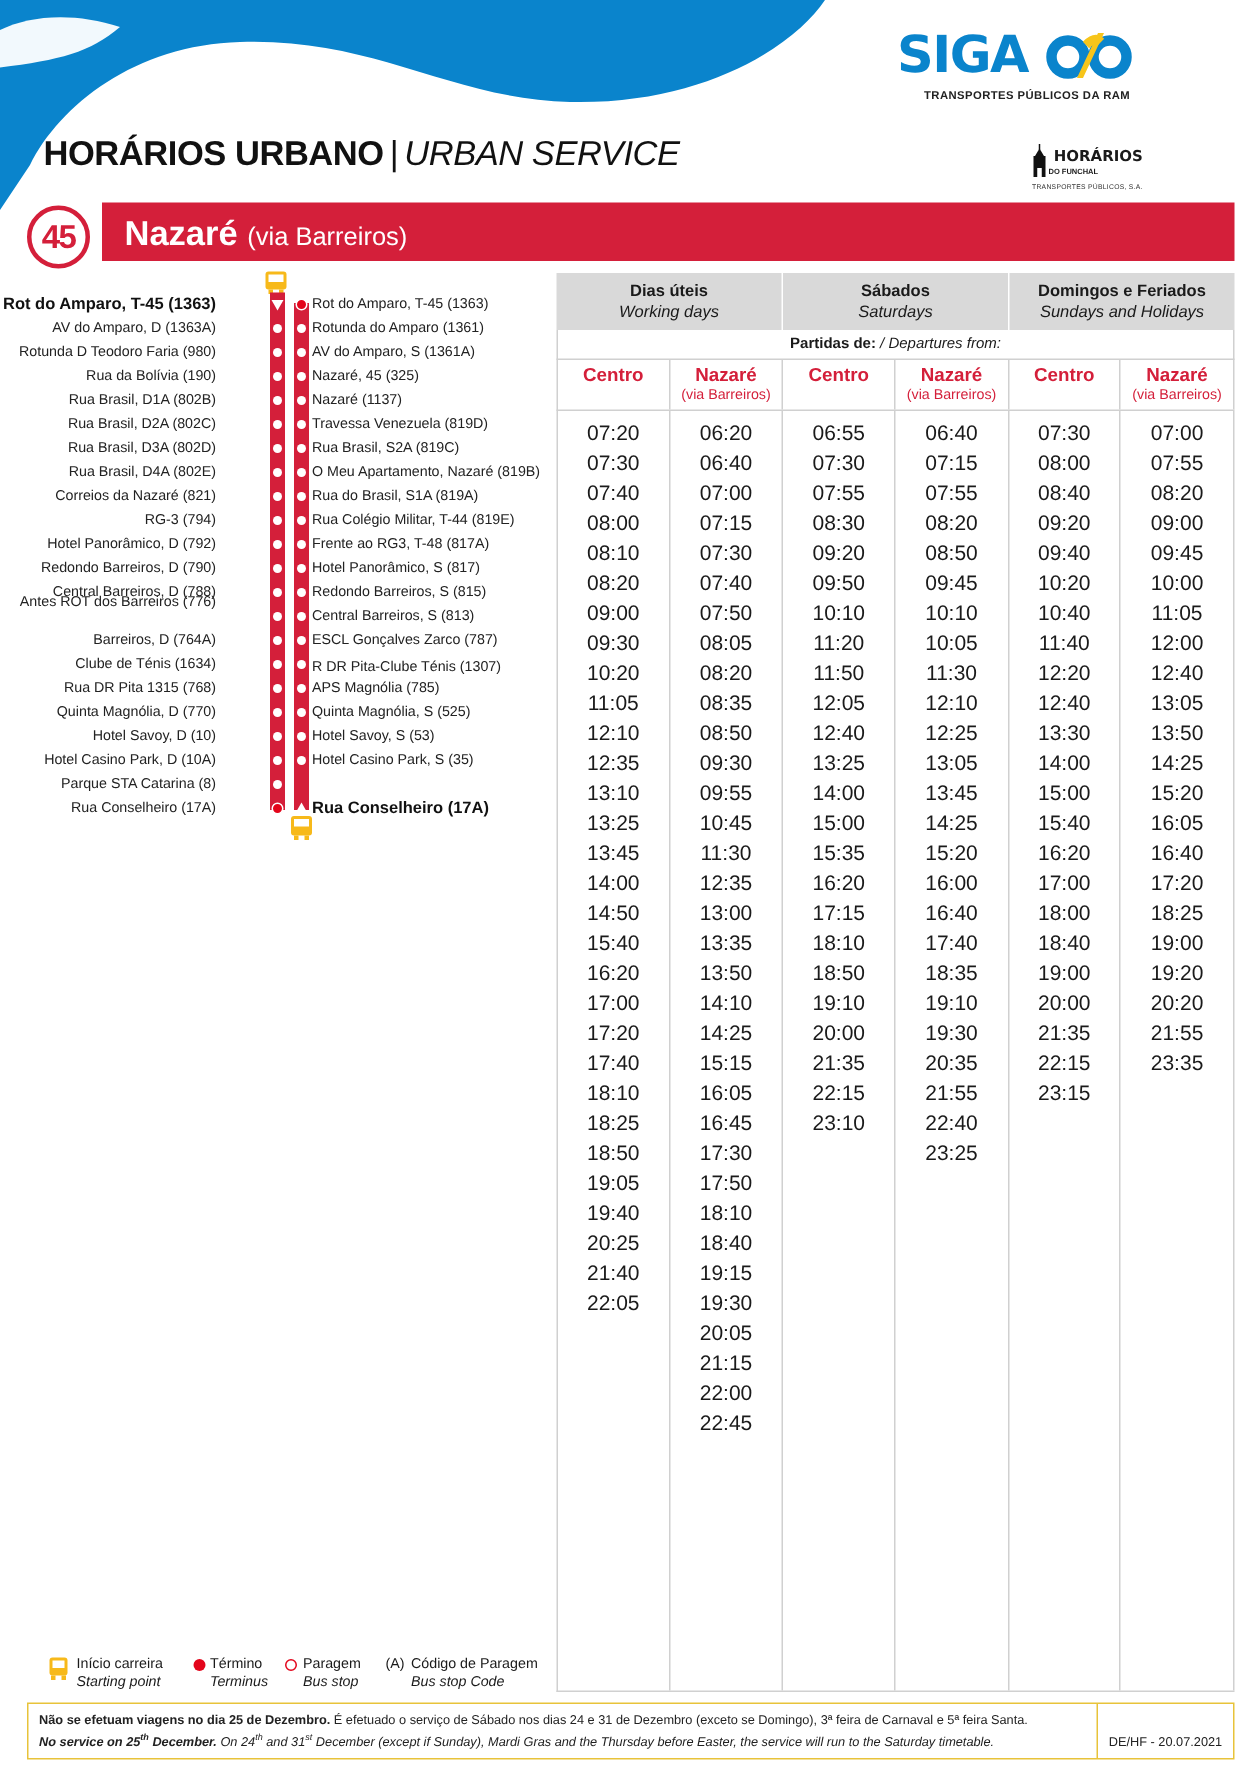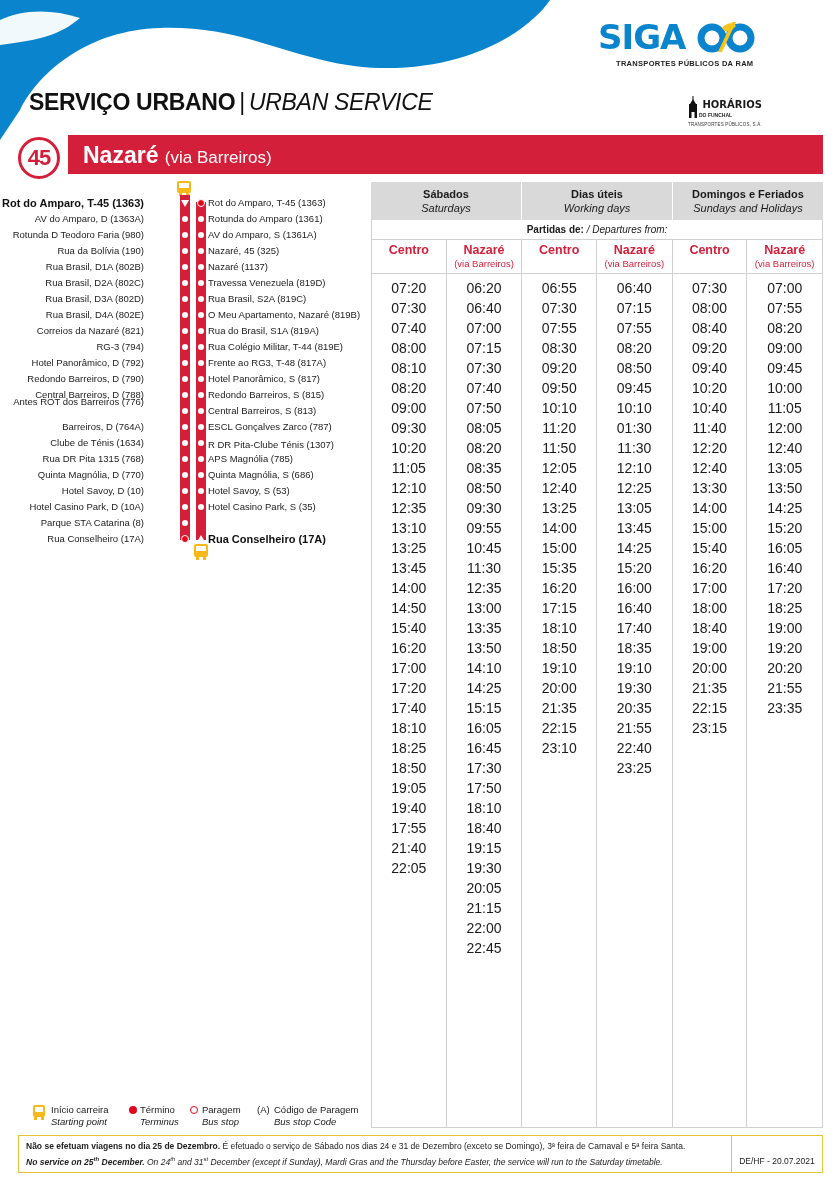--- a/index.html
+++ b/index.html
@@ -84,21 +84,21 @@
   <svg class="siga-mark" width="62" height="34" viewBox="0 0 62 34">
     <circle cx="16" cy="18" r="11" fill="none" stroke="#0a84cc" stroke-width="7"></circle>
     <circle cx="44" cy="18" r="11" fill="none" stroke="#0a84cc" stroke-width="7"></circle>
     <path d="M36,2 L40,2 L26,32 L22,32 Z" fill="#f7c51a"></path>
     <path d="M28,10 Q34,4 38,8" fill="none" stroke="#f7c51a" stroke-width="6"></path>
   </svg>
   <div class="siga-sub">TRANSPORTES PÚBLICOS DA RAM</div>
 </div>
 
 <div class="svc-title">
-  <b>SERVIÇO URBANO</b><span class="sep">|</span><i>URBAN SERVICE</i>
+  <b>HORÁRIOS URBANO</b><span class="sep">|</span><i>URBAN SERVICE</i>
 </div>
 
 <div class="horarios">
   <svg class="tower" width="10" height="22" viewBox="0 0 10 22">
     <rect x="4.5" y="0" width="1" height="4" fill="#111"></rect>
     <path d="M2,8 L5,3 L8,8 Z" fill="#111"></path>
     <rect x="1" y="8" width="8" height="14" fill="#111"></rect>
     <rect x="3.5" y="16" width="3" height="6" fill="#fff"></rect>
   </svg>
   <span class="h1">HORÁRIOS</span>
@@ -203,38 +203,38 @@
     <div class="stop-r" style="top: 209px;">Redondo Barreiros, S (815)</div>
     <span class="dot" style="left: 198px; top: 212px;"></span>
     <div class="stop-r" style="top: 225px;">Central Barreiros, S (813)</div>
     <span class="dot" style="left: 198px; top: 228px;"></span>
     <div class="stop-r" style="top: 241px;">ESCL Gonçalves Zarco (787)</div>
     <span class="dot" style="left: 198px; top: 244px;"></span>
     <div class="stop-r" style="top: 259px;">R DR Pita-Clube Ténis (1307)</div>
     <span class="dot" style="left: 198px; top: 260px;"></span>
     <div class="stop-r" style="top: 273px;">APS Magnólia (785)</div>
     <span class="dot" style="left: 198px; top: 276px;"></span>
-    <div class="stop-r" style="top: 289px;">Quinta Magnólia, S (686)</div>
+    <div class="stop-r" style="top: 289px;">Quinta Magnólia, S (525)</div>
     <span class="dot" style="left: 198px; top: 292px;"></span>
     <div class="stop-r" style="top: 305px;">Hotel Savoy, S (53)</div>
     <span class="dot" style="left: 198px; top: 308px;"></span>
     <div class="stop-r" style="top: 321px;">Hotel Casino Park, S (35)</div>
     <span class="dot" style="left: 198px; top: 324px;"></span>
     <div class="stop-r bold" style="top: 353px;">Rua Conselheiro (17A)</div>
   </div>
 
 <div class="tt">
   <div class="tt-head">
     <div class="cell">
+        <b>Dias úteis</b>
+        <i>Working days</i>
+      </div>
+    <div class="cell">
         <b>Sábados</b>
         <i>Saturdays</i>
-      </div>
-    <div class="cell">
-        <b>Dias úteis</b>
-        <i>Working days</i>
       </div>
     <div class="cell">
         <b>Domingos e Feriados</b>
         <i>Sundays and Holidays</i>
       </div>
   </div>
   <div class="tt-sub">
     <b>Partidas de:</b> <i>/ Departures from:</i>
   </div>
   <div class="tt-cols" id="tt-cols">
@@ -282,21 +282,21 @@
         <div class="t">15:40</div>
         <div class="t">16:20</div>
         <div class="t">17:00</div>
         <div class="t">17:20</div>
         <div class="t">17:40</div>
         <div class="t">18:10</div>
         <div class="t">18:25</div>
         <div class="t">18:50</div>
         <div class="t">19:05</div>
         <div class="t">19:40</div>
-        <div class="t">17:55</div>
+        <div class="t">20:25</div>
         <div class="t">21:40</div>
         <div class="t">22:05</div>
       </div>
       <div class="col w2">
         <div class="t">06:20</div>
         <div class="t">06:40</div>
         <div class="t">07:00</div>
         <div class="t">07:15</div>
         <div class="t">07:30</div>
         <div class="t">07:40</div>
@@ -356,21 +356,21 @@
         <div class="t">23:10</div>
       </div>
       <div class="col w2">
         <div class="t">06:40</div>
         <div class="t">07:15</div>
         <div class="t">07:55</div>
         <div class="t">08:20</div>
         <div class="t">08:50</div>
         <div class="t">09:45</div>
         <div class="t">10:10</div>
-        <div class="t">01:30</div>
+        <div class="t">10:05</div>
         <div class="t">11:30</div>
         <div class="t">12:10</div>
         <div class="t">12:25</div>
         <div class="t">13:05</div>
         <div class="t">13:45</div>
         <div class="t">14:25</div>
         <div class="t">15:20</div>
         <div class="t">16:00</div>
         <div class="t">16:40</div>
         <div class="t">17:40</div>

